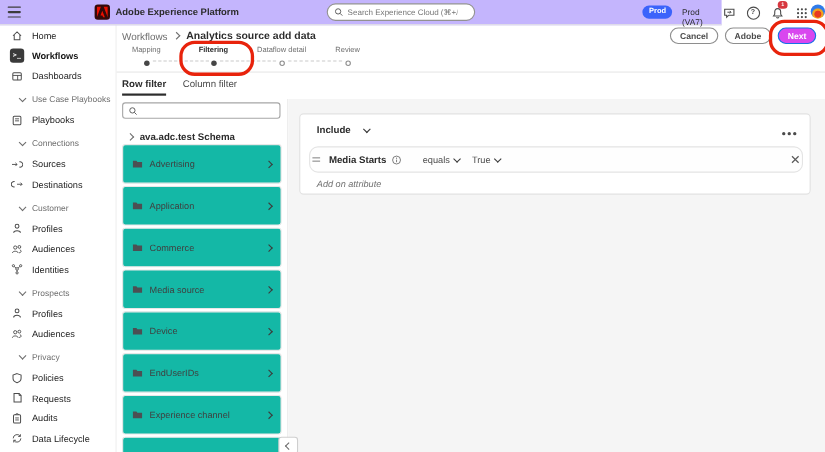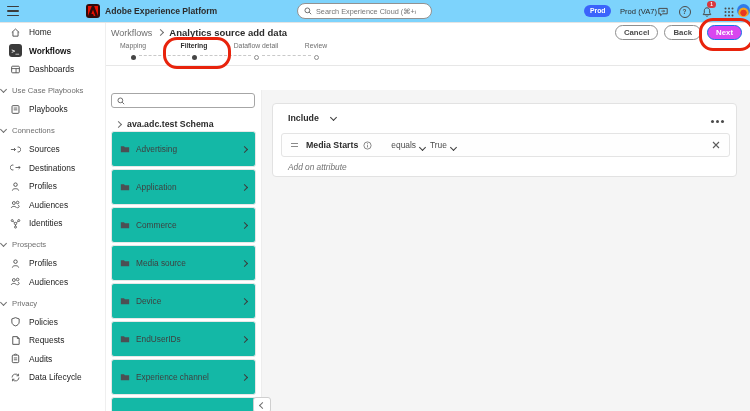--- a/index.html
+++ b/index.html
@@ -8,21 +8,21 @@
        -webkit-font-smoothing:antialiased;}
   svg{display:block}
   .chev{display:inline-block;width:4px;height:4px;border-right:1.2px solid #6e6e6e;
         border-bottom:1.2px solid #6e6e6e;flex:none;}
   .chev.down{transform:rotate(45deg);margin-top:-2px}
   .chev.right{transform:rotate(-45deg)}
   .chev.left{transform:rotate(135deg)}
   .chev.dark{border-color:#3c3c3c}
 
   
-  .topbar{position:absolute;left:0;top:0;width:750px;height:22px;background:#7dd3fc;
+  .topbar{position:absolute;left:0;top:0;width:656px;height:22px;background:#c4b5fd;
           border-bottom:1px solid #e4e4e4;z-index:10}
   .hamburger{position:absolute;left:7px;top:6px;width:12px;height:10px;display:flex;
              flex-direction:column;justify-content:space-between;cursor:pointer}
   .hamburger b{height:1.4px;background:#3c3c3c;border-radius:1px}
   .logo{position:absolute;left:86px;top:4px;width:14px;height:14px;background:#330a0a;
         border-radius:3px;display:flex;align-items:center;justify-content:center}
   .app-title{position:absolute;left:105px;top:6px;font-size:8.6px;font-weight:700;color:#2c2c2c}
   .gsearch{position:absolute;left:297px;top:3px;width:127px;height:14px;border:1px solid #929292;
            border-radius:8px;display:flex;align-items:center;padding-left:6px;gap:4px;background:#fff}
   .gsearch input{border:none;outline:none;background:transparent;font-size:7.3px;color:#5c5c5c;
@@ -43,21 +43,21 @@
   
   .sidebar{position:absolute;left:0;top:22px;width:106px;bottom:0;background:#fff;
            border-right:1px solid #efefef;padding-top:1px;box-sizing:border-box}
   .nav-item{height:18.5px;display:flex;align-items:center;padding-left:9px;gap:7px;
             font-size:8.4px;color:#222;cursor:pointer}
   .nav-item .nicon{width:13px;height:13px;flex:none;display:flex;align-items:center;justify-content:center}
   .nav-item.selected .nlabel{font-weight:700;color:#131313}
   .selbox{width:13px;height:13px;background:#3a3a3a;border-radius:3px;color:#fff;
           font:700 6px "DejaVu Sans Mono",monospace;display:flex;align-items:center;
           justify-content:center;letter-spacing:.3px}
-  .nav-header{height:18.5px;margin-top:3px;display:flex;align-items:center;padding-left:1px;
+  .nav-header{height:18.5px;margin-top:3px;display:flex;align-items:center;padding-left:18px;
               gap:6px;font-size:7.7px;color:#6e6e6e;cursor:pointer}
 
   
   .breadcrumb{position:absolute;left:111px;top:27px;display:flex;align-items:center;gap:6px;z-index:2}
   .bc-link{font-size:9px;color:#6e6e6e;cursor:pointer}
   .bc-current{font-size:9.5px;font-weight:700;color:#2c2c2c}
   .actions{position:absolute;top:25px;right:8px;display:flex;gap:6px;z-index:6}
   .btn{height:15px;padding:0 8px;border:1px solid #8e8e8e;border-radius:8px;background:#fff;
        font-size:7.8px;font-weight:700;color:#4b4b4b;display:flex;align-items:center;cursor:pointer;
        font-family:inherit}
@@ -99,26 +99,26 @@
   
   .panel{position:absolute;left:262px;top:90px;right:0;bottom:0;background:#f5f5f5}
   .panel-chev{position:absolute;right:21px;top:5px;cursor:pointer}
   .card{position:absolute;left:10px;top:13px;width:465px;height:74px;background:#fff;
         border:1px solid #e2e2e2;border-radius:4px;box-sizing:border-box}
   .include-row{position:absolute;left:15px;top:9px;display:flex;align-items:center;gap:12px;
                font-size:8.8px;font-weight:700;color:#2c2c2c;cursor:pointer}
   .more-icon{position:absolute;right:17px;top:16px;width:3px;height:3px;border-radius:50%;
              background:#4b4b4b;box-shadow:-5px 0 0 #4b4b4b,5px 0 0 #4b4b4b;cursor:pointer}
   .rule-row{position:absolute;left:8px;top:29px;width:449px;height:24px;border:1px solid #e4e4e4;
-            border-radius:3px;background:#fefefe;display:flex;align-items:center;padding:0 9px;
+            border-radius:8px;background:#fefefe;display:flex;align-items:center;padding:0 2px;
             gap:5px;box-sizing:border-box}
   .drag{display:inline-flex;flex-direction:column;gap:1.6px;margin-right:3px;cursor:grab}
   .drag b{width:7px;height:1px;background:#8a8a8a}
   .rule-name{font-size:8.8px;font-weight:700;color:#2c2c2c}
-  .dd{display:inline-flex;align-items:flex-end;gap:4px;font-size:8.4px;color:#4b4b4b;cursor:pointer}
+  .dd{display:inline-flex;align-items:center;gap:4px;font-size:8.4px;color:#4b4b4b;cursor:pointer}
   .rule-op{margin-left:14px}
   .rule-close{margin-left:auto;cursor:pointer}
   .add-hint{position:absolute;left:15px;top:58px;font-size:8.3px;font-style:italic;color:#707070}
 
   
   .ring{position:absolute;border:3.5px solid #e8230c;border-radius:14px;z-index:20;pointer-events:none}
   .ring-step{left:163px;top:37px;width:62px;height:26px}
   .ring-next{left:699px;top:18px;width:49px;height:27px}
 </style>
 </head>
@@ -233,20 +233,24 @@
     </div>
     <div class="nav-item">
       <span class="nicon">
         <svg width="11" height="11" viewBox="0 0 12 12">
             <path d="M3.7 3.4a2.7 2.7 0 1 0 0 5.2" fill="none" stroke="#4b4b4b"></path>
             <path d="M6 6h5M9.4 4.4 11 6 9.4 7.6" fill="none" stroke="#4b4b4b" stroke-width=".9"></path>
           </svg>
       </span>
         <span class="nlabel">Destinations</span>
     </div>
+    <div class="nav-header">
+      <i class="chev down"></i>
+      <span>Customer</span>
+    </div>
     <div class="nav-item">
       <span class="nicon">
         <svg width="11" height="11" viewBox="0 0 12 12">
             <circle cx="6" cy="4" r="1.9" fill="none" stroke="#4b4b4b"></circle>
             <path d="M2.6 10.4c0-2.7 6.8-2.7 6.8 0" fill="none" stroke="#4b4b4b"></path>
           </svg>
       </span>
         <span class="nlabel">Profiles</span>
     </div>
     <div class="nav-item">
@@ -335,21 +339,21 @@
     </div>
   </div>
 
   <div class="breadcrumb">
     <span class="bc-link">Workflows</span>
     <i class="chev right"></i>
     <span class="bc-current">Analytics source add data</span>
   </div>
   <div class="actions">
     <button class="btn">Cancel</button>
-    <button class="btn">Back</button>
+    <button class="btn">Adobe</button>
     <button class="btn primary">Next</button>
   </div>
 
   <div class="steps">
     <div class="step-line" style="left:139px;width:51px"></div>
     <div class="step-line" style="left:200px;width:51px"></div>
     <div class="step-line" style="left:262px;width:49px"></div>
     <div class="step completed" style="left:103px;top:42px">
       <div class="step-label">Mapping</div>
       <div class="step-dot"></div>
@@ -363,20 +367,24 @@
       <div class="step-dot"></div>
     </div>
     <div class="step upcoming" style="left:286px;top:42px">
       <div class="step-label">Review</div>
       <div class="step-dot"></div>
     </div>
   </div>
 
   <div class="divider"></div>
 
+  <div class="tabs">
+    <div class="tab active">Row filter</div>
+    <div class="tab">Column filter</div>
+  </div>
 
   <div class="tree-search">
     <svg width="8" height="8" viewBox="0 0 10 10">
       <circle cx="4.2" cy="4.2" r="3" fill="none" stroke="#5c5c5c" stroke-width="1.1"></circle>
       <path d="M6.4 6.4 9 9" stroke="#5c5c5c" stroke-width="1.1"></path>
     </svg>
     <input style="">
   </div>
   <div class="tree-schema">
     <i class="chev right"></i>
@@ -475,21 +483,21 @@
         <span class="rule-name">Media Starts</span>
         <svg width="9" height="9" viewBox="0 0 10 10">
           <circle cx="5" cy="5" r="4" fill="none" stroke="#6e6e6e" stroke-width=".9"></circle>
           <path d="M5 4.6V7.2" stroke="#6e6e6e" stroke-width=".9"></path>
           <circle cx="5" cy="3.1" r=".6" fill="#6e6e6e"></circle>
         </svg>
         <span class="dd rule-op">
           <span>equals</span>
           <i class="chev down dark"></i>
         </span>
-        <span class="dd" style="">
+        <span class="dd" style="margin-left:6px">
           <span>True</span>
           <i class="chev down dark"></i>
         </span>
         <span class="rule-close">
           <svg width="8" height="8" viewBox="0 0 8 8">
             <path d="M1 1 7 7M7 1 1 7" stroke="#5c5c5c" stroke-width="1.1"></path>
           </svg>
         </span>
       </div>
       <div class="add-hint">Add on attribute</div>

